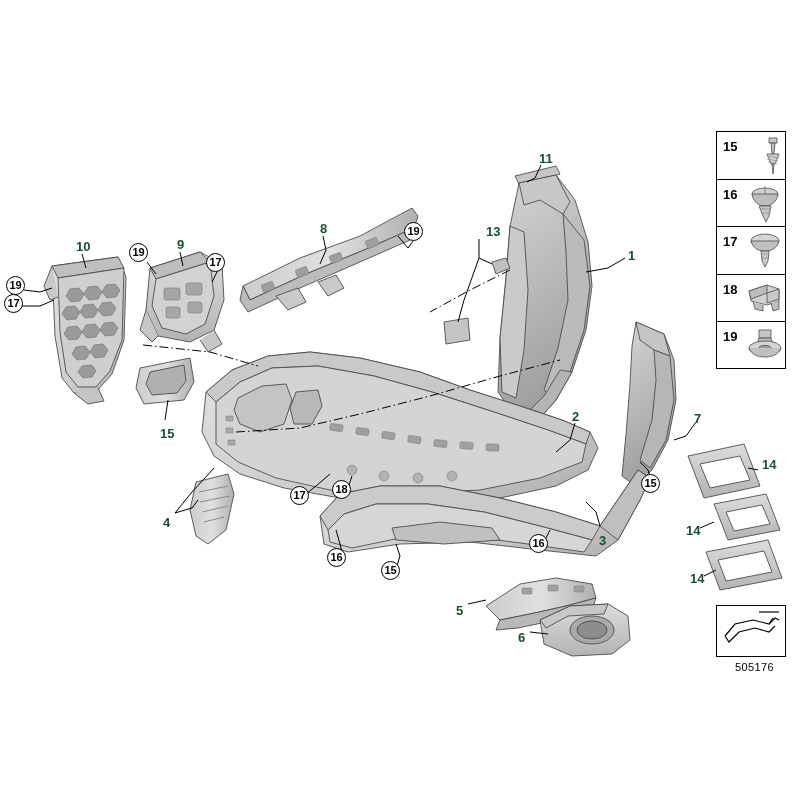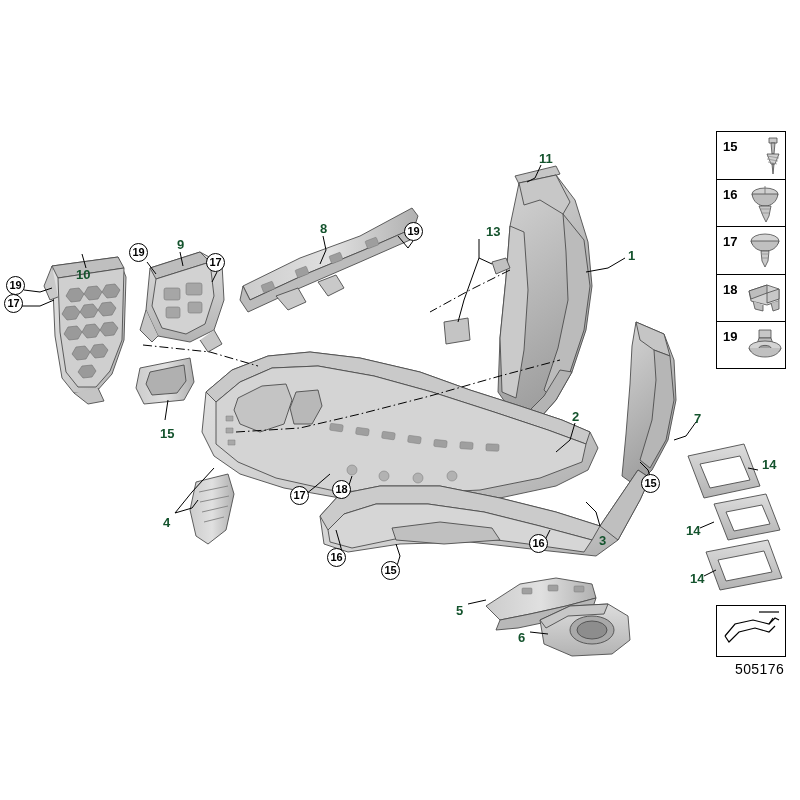--- a/index.html
+++ b/index.html
@@ -85,21 +85,21 @@
     width: 70px;
     height: 52px;
     border: 1.1px solid #000;
     box-sizing: border-box;
     background: #fff;
   }
   .code-text {
     position: absolute;
     left: 735px;
     top: 661px;
-    font-size: 14px;
+    font-size: 11px;
     color: #000;
     letter-spacing: .4px;
   }
   svg { display: block; }
   .ln { stroke: #000; stroke-width: 1; fill: none; }
   .dashdot { stroke: #000; stroke-width: 1; fill: none; stroke-dasharray: 9 3 1.5 3; }
 </style>
 </head>
 <body>
 
@@ -345,21 +345,21 @@
 
   <div class="label" style="left:628px; top:249px;">1</div>
   <div class="label" style="left:572px; top:410px;">2</div>
   <div class="label" style="left:599px; top:534px;">3</div>
   <div class="label" style="left:163px; top:516px;">4</div>
   <div class="label" style="left:456px; top:604px;">5</div>
   <div class="label" style="left:518px; top:631px;">6</div>
   <div class="label" style="left:694px; top:412px;">7</div>
   <div class="label" style="left:320px; top:222px;">8</div>
   <div class="label" style="left:177px; top:238px;">9</div>
-  <div class="label" style="left:76px; top:240px;margin-top:28px;">10</div>
+  <div class="label" style="left:76px; top:240px;">10</div>
   <div class="label" style="left:539px; top:152px;">11</div>
   <div class="label" style="left:160px; top:427px;">15</div>
   <div class="label" style="left:474px; top:225px;margin-left:12px;">13</div>
   <div class="label" style="left:762px; top:458px;">14</div>
   <div class="label" style="left:686px; top:524px;">14</div>
   <div class="label" style="left:690px; top:572px;">14</div>
 
   <div class="circ" style="left:404px; top:222px;">19</div>
   <div class="circ" style="left:129px; top:243px;">19</div>
   <div class="circ" style="left:6px; top:276px;">19</div>

